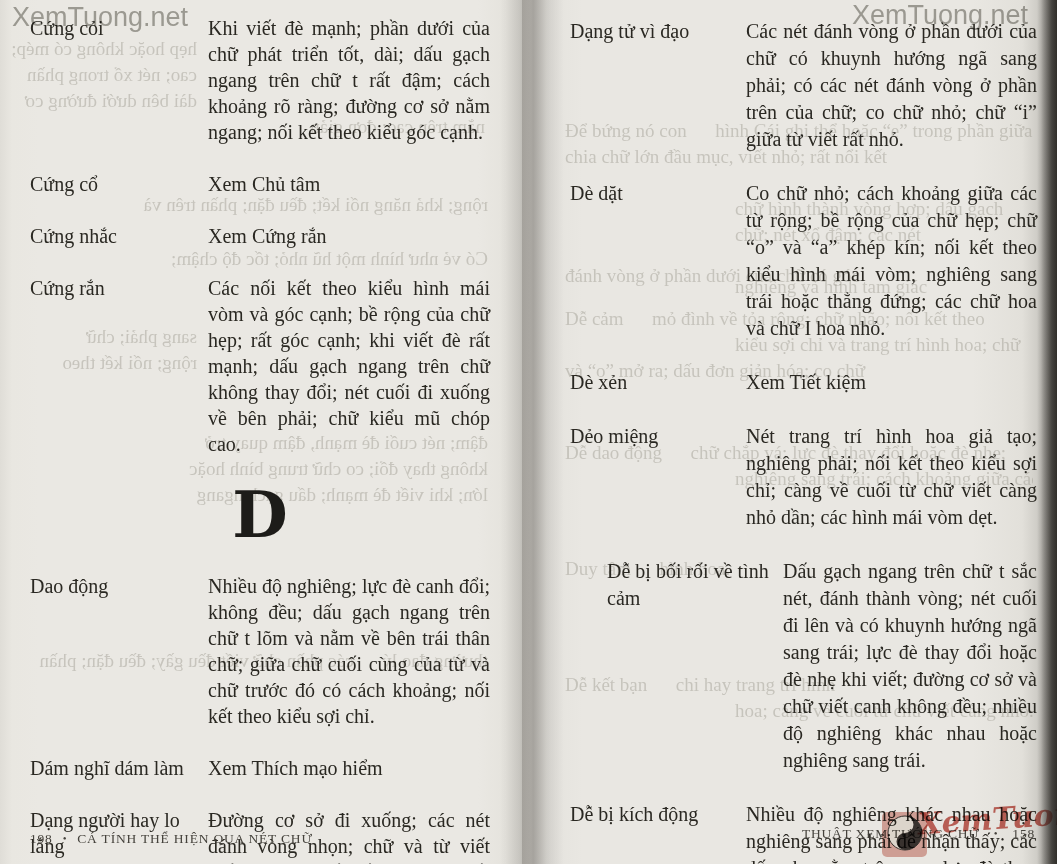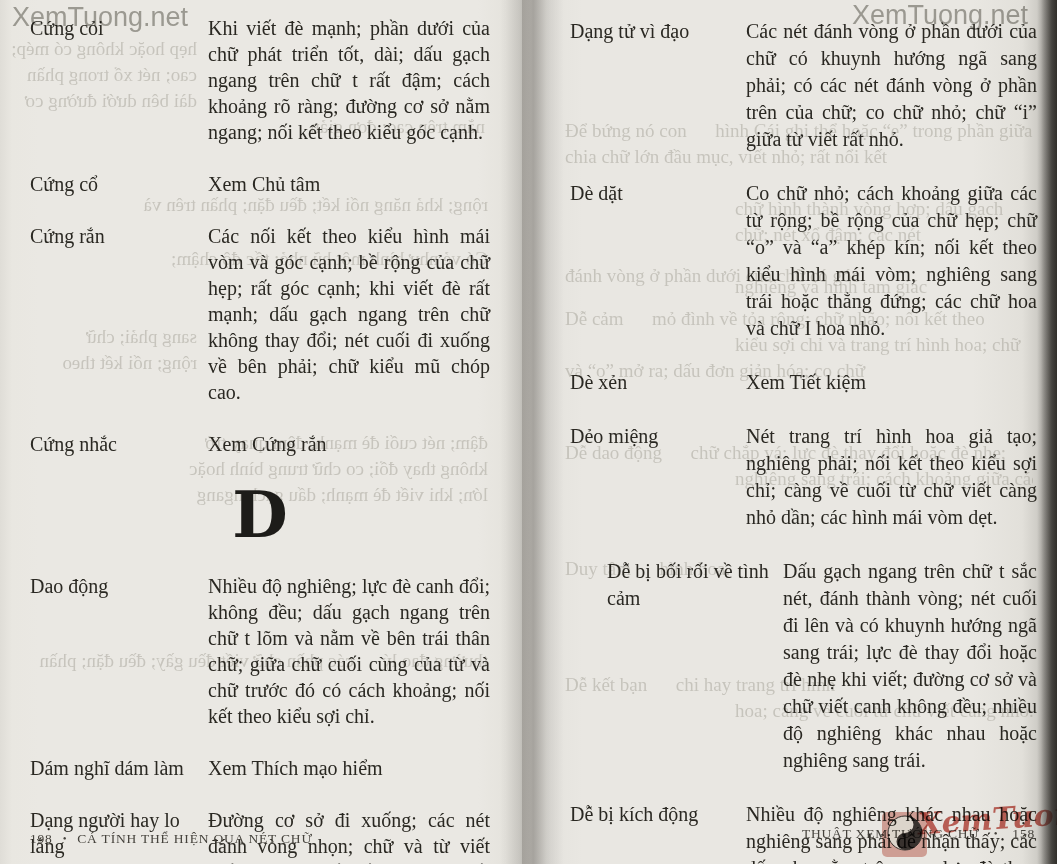--- a/index.html
+++ b/index.html
@@ -92,26 +92,26 @@
 <div class="content content-left">
   <div class="row">
     <div class="term">Cứng cỏi</div>
     <div class="desc">Khi viết đè mạnh; phần dưới của chữ phát triển tốt, dài; dấu gạch ngang trên chữ t rất đậm; cách khoảng rõ ràng; đường cơ sở nằm ngang; nối kết theo kiểu góc cạnh.</div>
   </div>
   <div class="row">
     <div class="term">Cứng cổ</div>
     <div class="desc">Xem Chủ tâm</div>
   </div>
   <div class="row">
+    <div class="term">Cứng nhắc</div>
+    <div class="desc">Xem Cứng rắn</div>
+  </div>
+  <div class="row">
     <div class="term">Cứng rắn</div>
     <div class="desc">Các nối kết theo kiểu hình mái vòm và góc cạnh; bề rộng của chữ hẹp; rất góc cạnh; khi viết đè rất mạnh; dấu gạch ngang trên chữ không thay đổi; nét cuối đi xuống về bên phải; chữ kiểu mũ chóp cao.</div>
-  </div>
-  <div class="row">
-    <div class="term">Cứng nhắc</div>
-    <div class="desc">Xem Cứng rắn</div>
   </div>
   <div class="section-letter">D</div>
   <div class="row">
     <div class="term">Dao động</div>
     <div class="desc">Nhiều độ nghiêng; lực đè canh đổi; không đều; dấu gạch ngang trên chữ t lõm và nằm về bên trái thân chữ; giữa chữ cuối cùng của từ và chữ trước đó có cách khoảng; nối kết theo kiểu sợi chỉ.</div>
   </div>
   <div class="row">
     <div class="term">Dám nghĩ dám làm</div>
     <div class="desc">Xem Thích mạo hiểm</div>
   </div>

